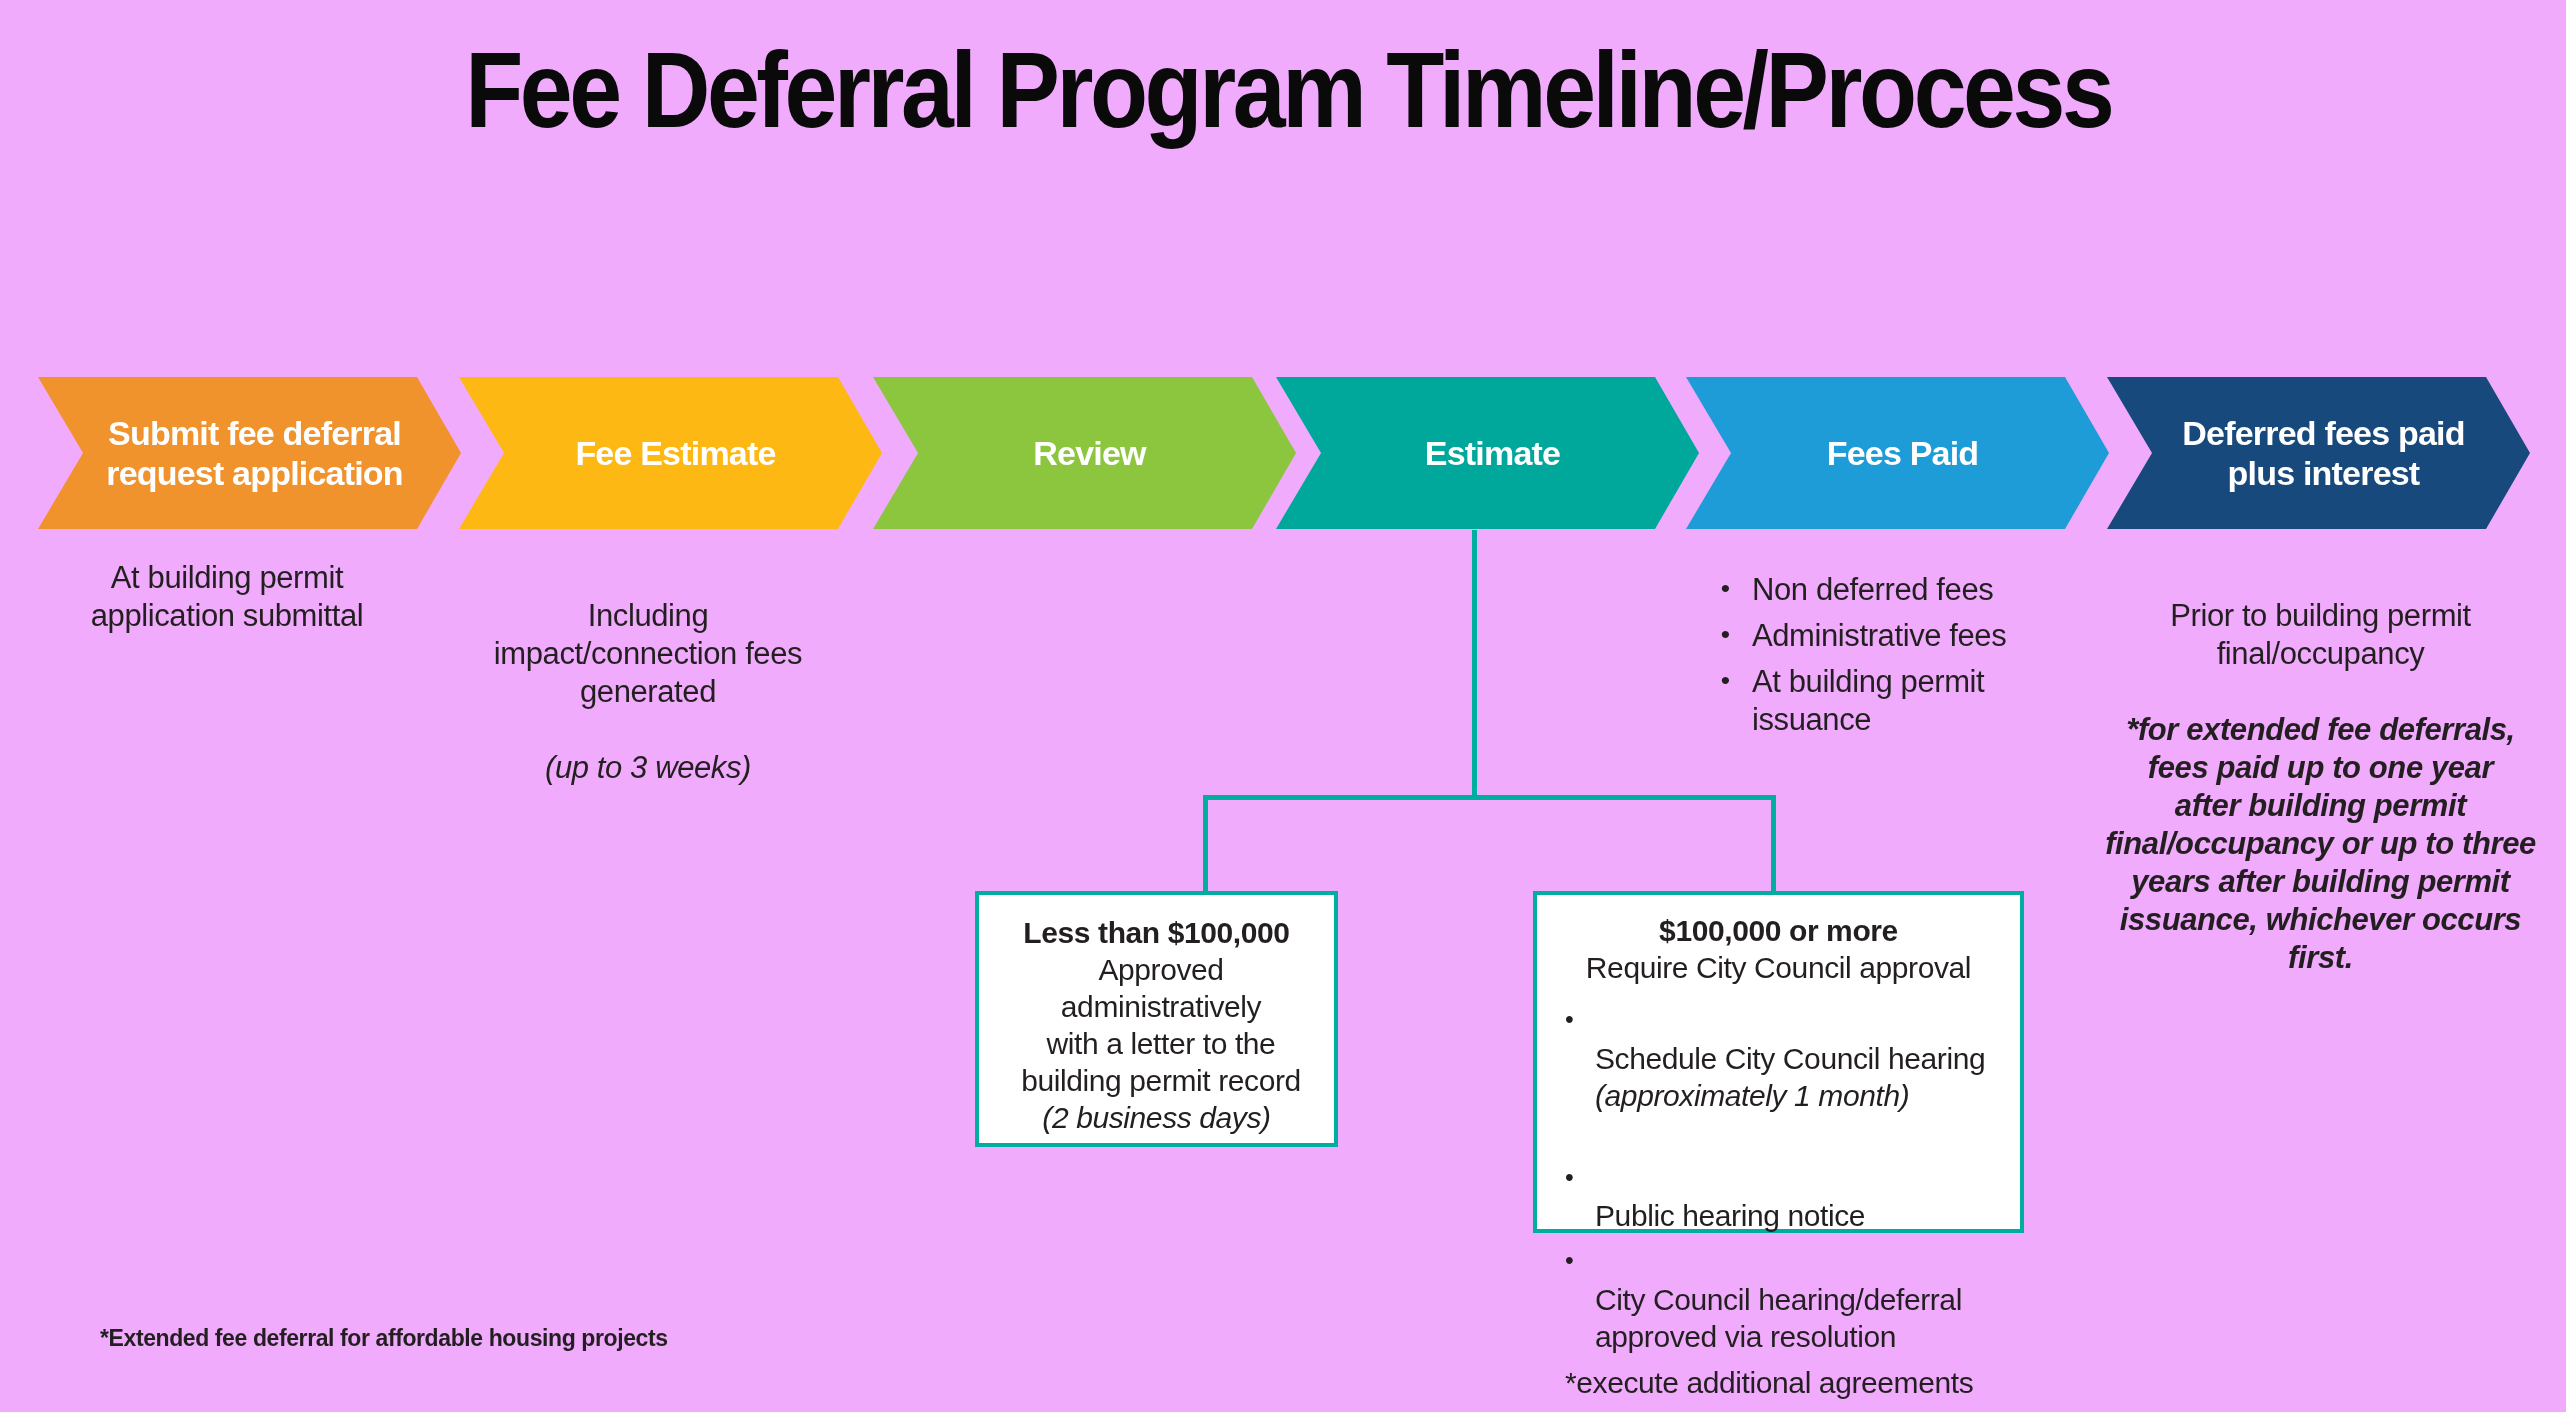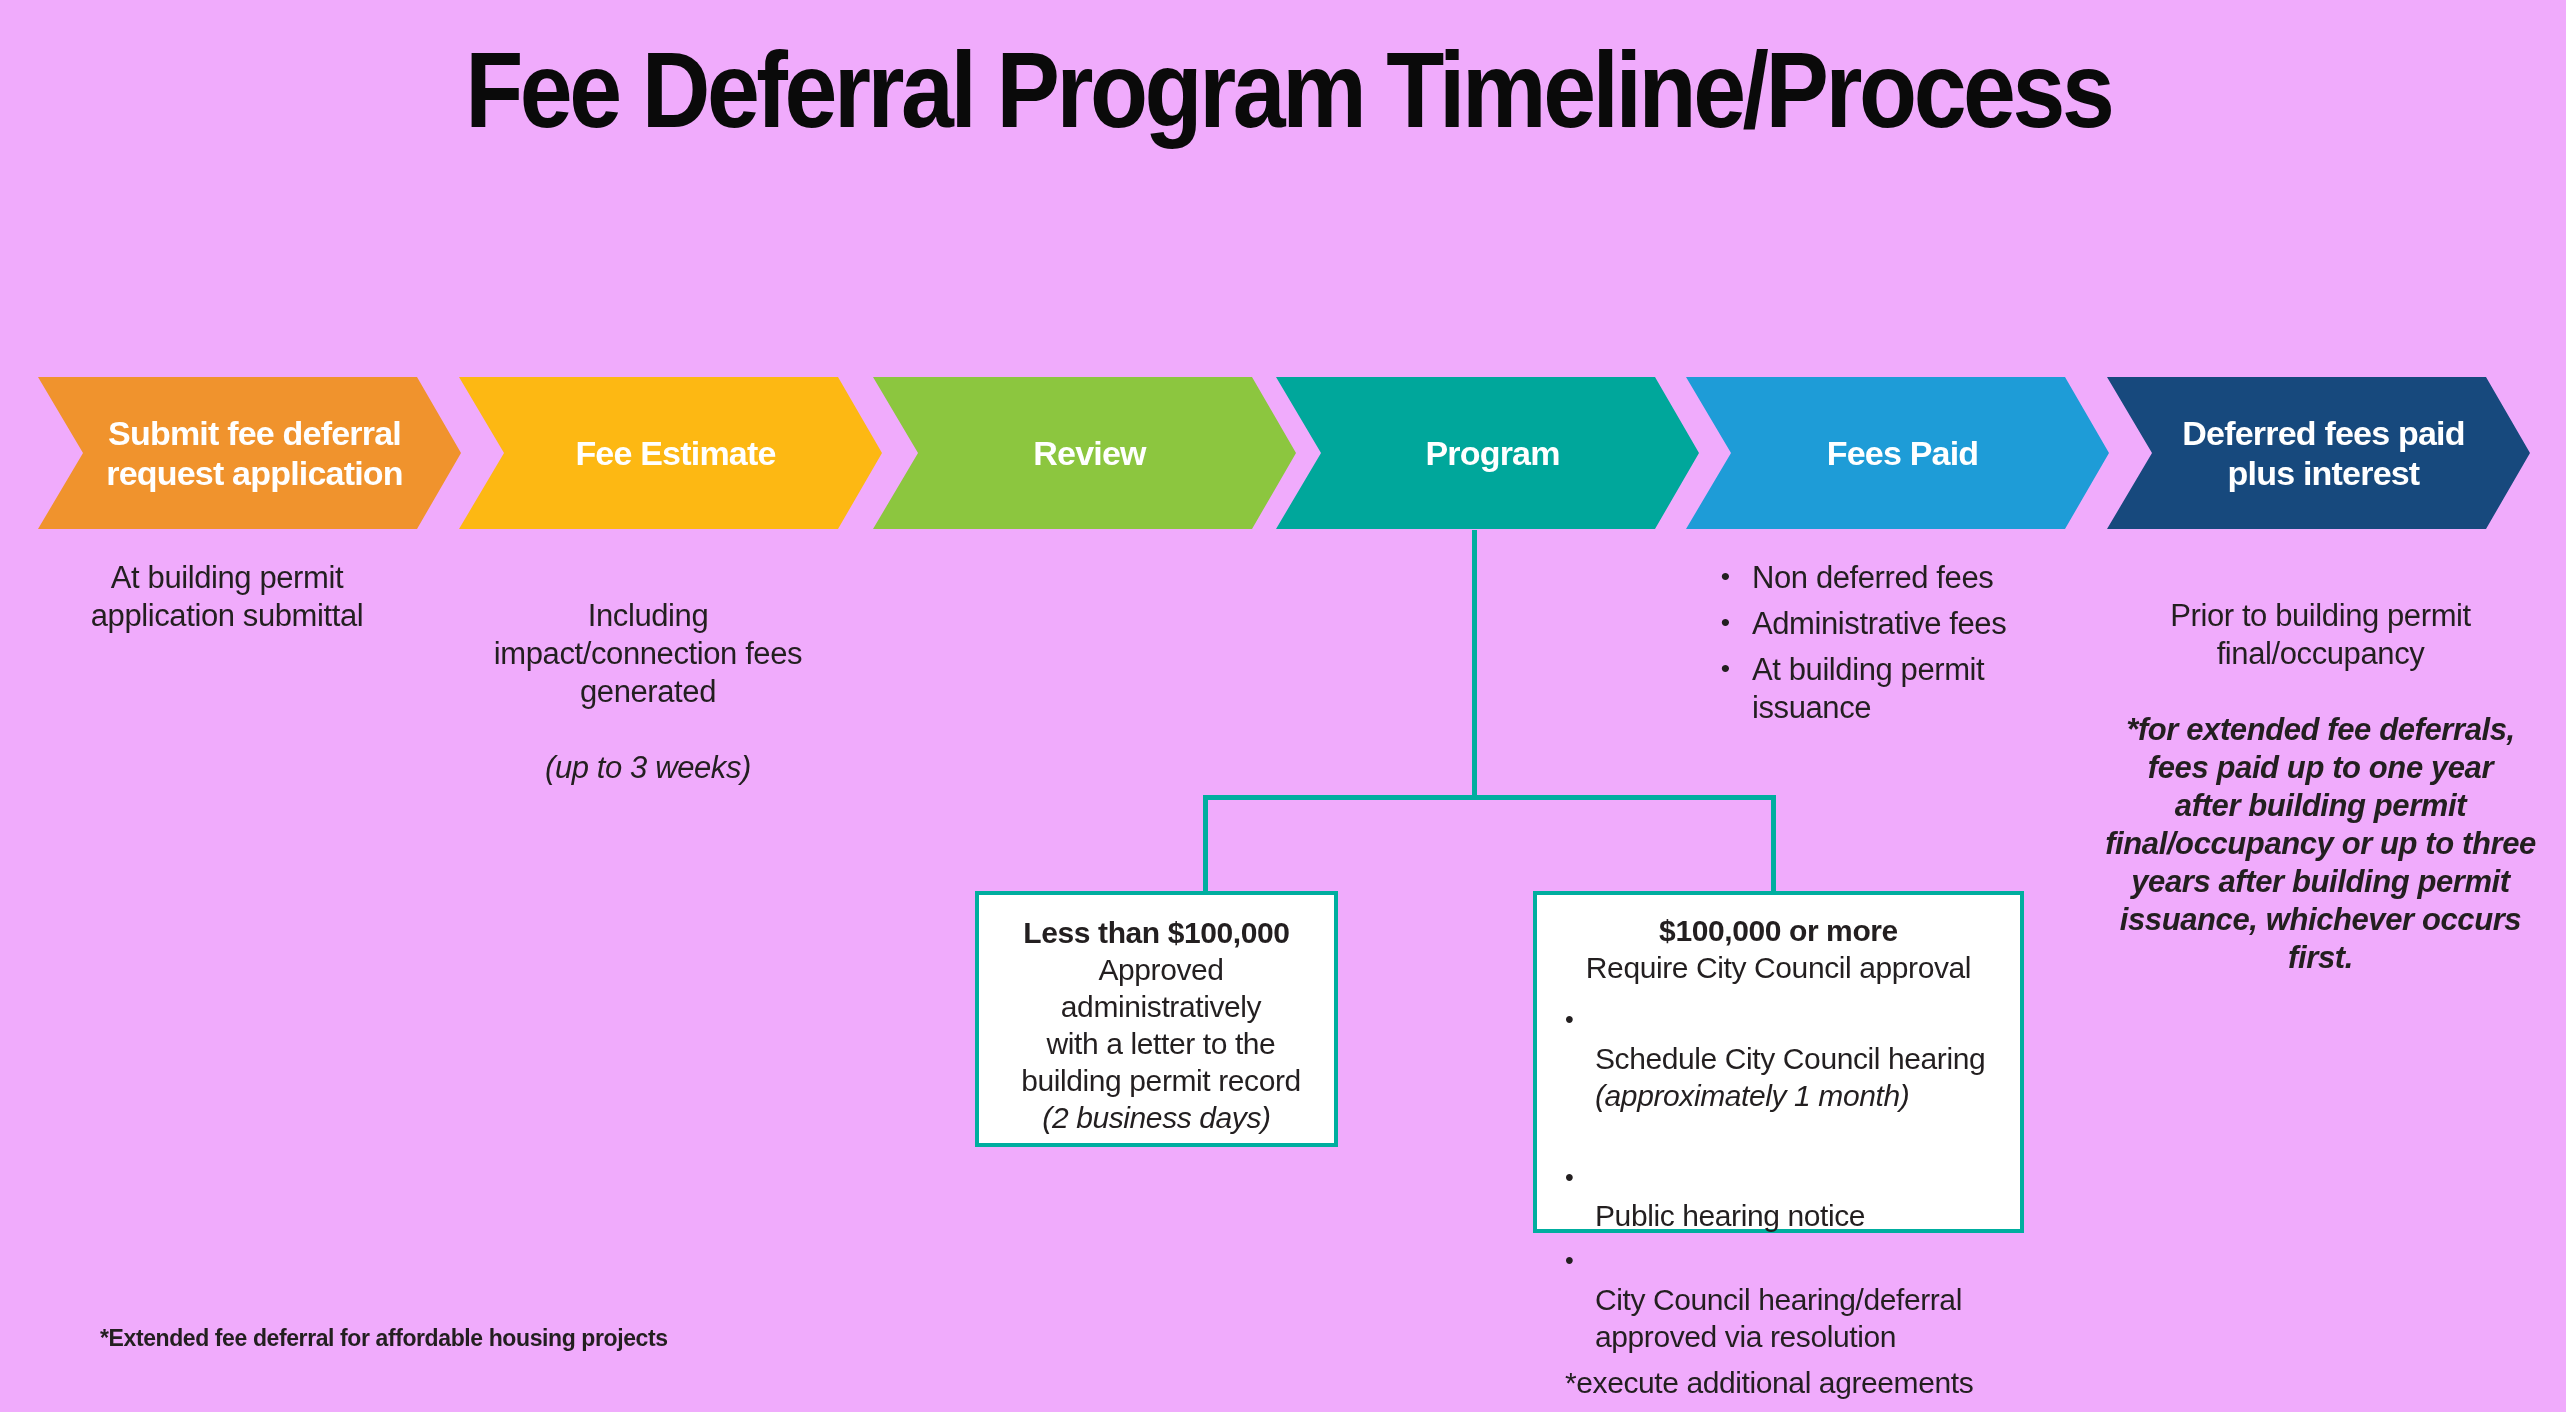--- a/index.html
+++ b/index.html
@@ -26,21 +26,21 @@
 
   
   .desc{position:absolute;top:559px;width:426px;text-align:center;font-size:31px;
     line-height:38px;letter-spacing:-0.4px;white-space:pre-line;}
   .desc span{display:block;white-space:pre-line;}
   .c1{left:14px;} .c2{left:435px;} .c3{left:849px;} .c6{left:2094px;width:453px;}
   .it{font-style:italic;}
   .bi{font-style:italic;font-weight:600;}
 
   
-  .bullets{position:absolute;left:1716px;top:559px;width:375px;margin:0;padding:0;list-style:none;
+  .bullets{position:absolute;left:1716px;top:571px;width:375px;margin:0;padding:0;list-style:none;
     font-size:31px;line-height:38px;letter-spacing:-0.4px;}
   .bullets li{position:relative;padding-left:36px;margin:0 0 7.8px 0;white-space:pre-line;}
   .bullets li::before{content:"•";position:absolute;left:4.7px;top:-1.6px;font-size:26.6px;}
 
   
   .vline,.hline{position:absolute;background:var(--teal-line);}
   .approval-drop{left:1472px;top:530px;width:4.7px;height:270px;}
   .branch-h{left:1203px;top:795px;width:573px;height:4.7px;}
   .drop-left{left:1203px;top:795px;width:4.7px;height:98px;}
   .drop-right{left:1771px;top:795px;width:4.7px;height:98px;}
@@ -74,21 +74,21 @@
     <span class="arrow-label">Submit fee deferral
 request application</span>
   </div>
   <div class="arrow a2" style="background: rgb(253, 184, 19);">
     <span class="arrow-label">Fee Estimate</span>
   </div>
   <div class="arrow a3" style="background: rgb(140, 198, 63);">
     <span class="arrow-label">Review</span>
   </div>
   <div class="arrow a4" style="background: rgb(0, 167, 155);">
-    <span class="arrow-label">Program</span>
+    <span class="arrow-label">Estimate</span>
   </div>
   <div class="arrow a5" style="background: rgb(30, 156, 215);">
     <span class="arrow-label">Fees Paid</span>
   </div>
   <div class="arrow a6" style="background: rgb(23, 73, 125);">
     <span class="arrow-label">Deferred fees paid
 plus interest</span>
   </div>
 
   <div class="desc c1">At building permit

